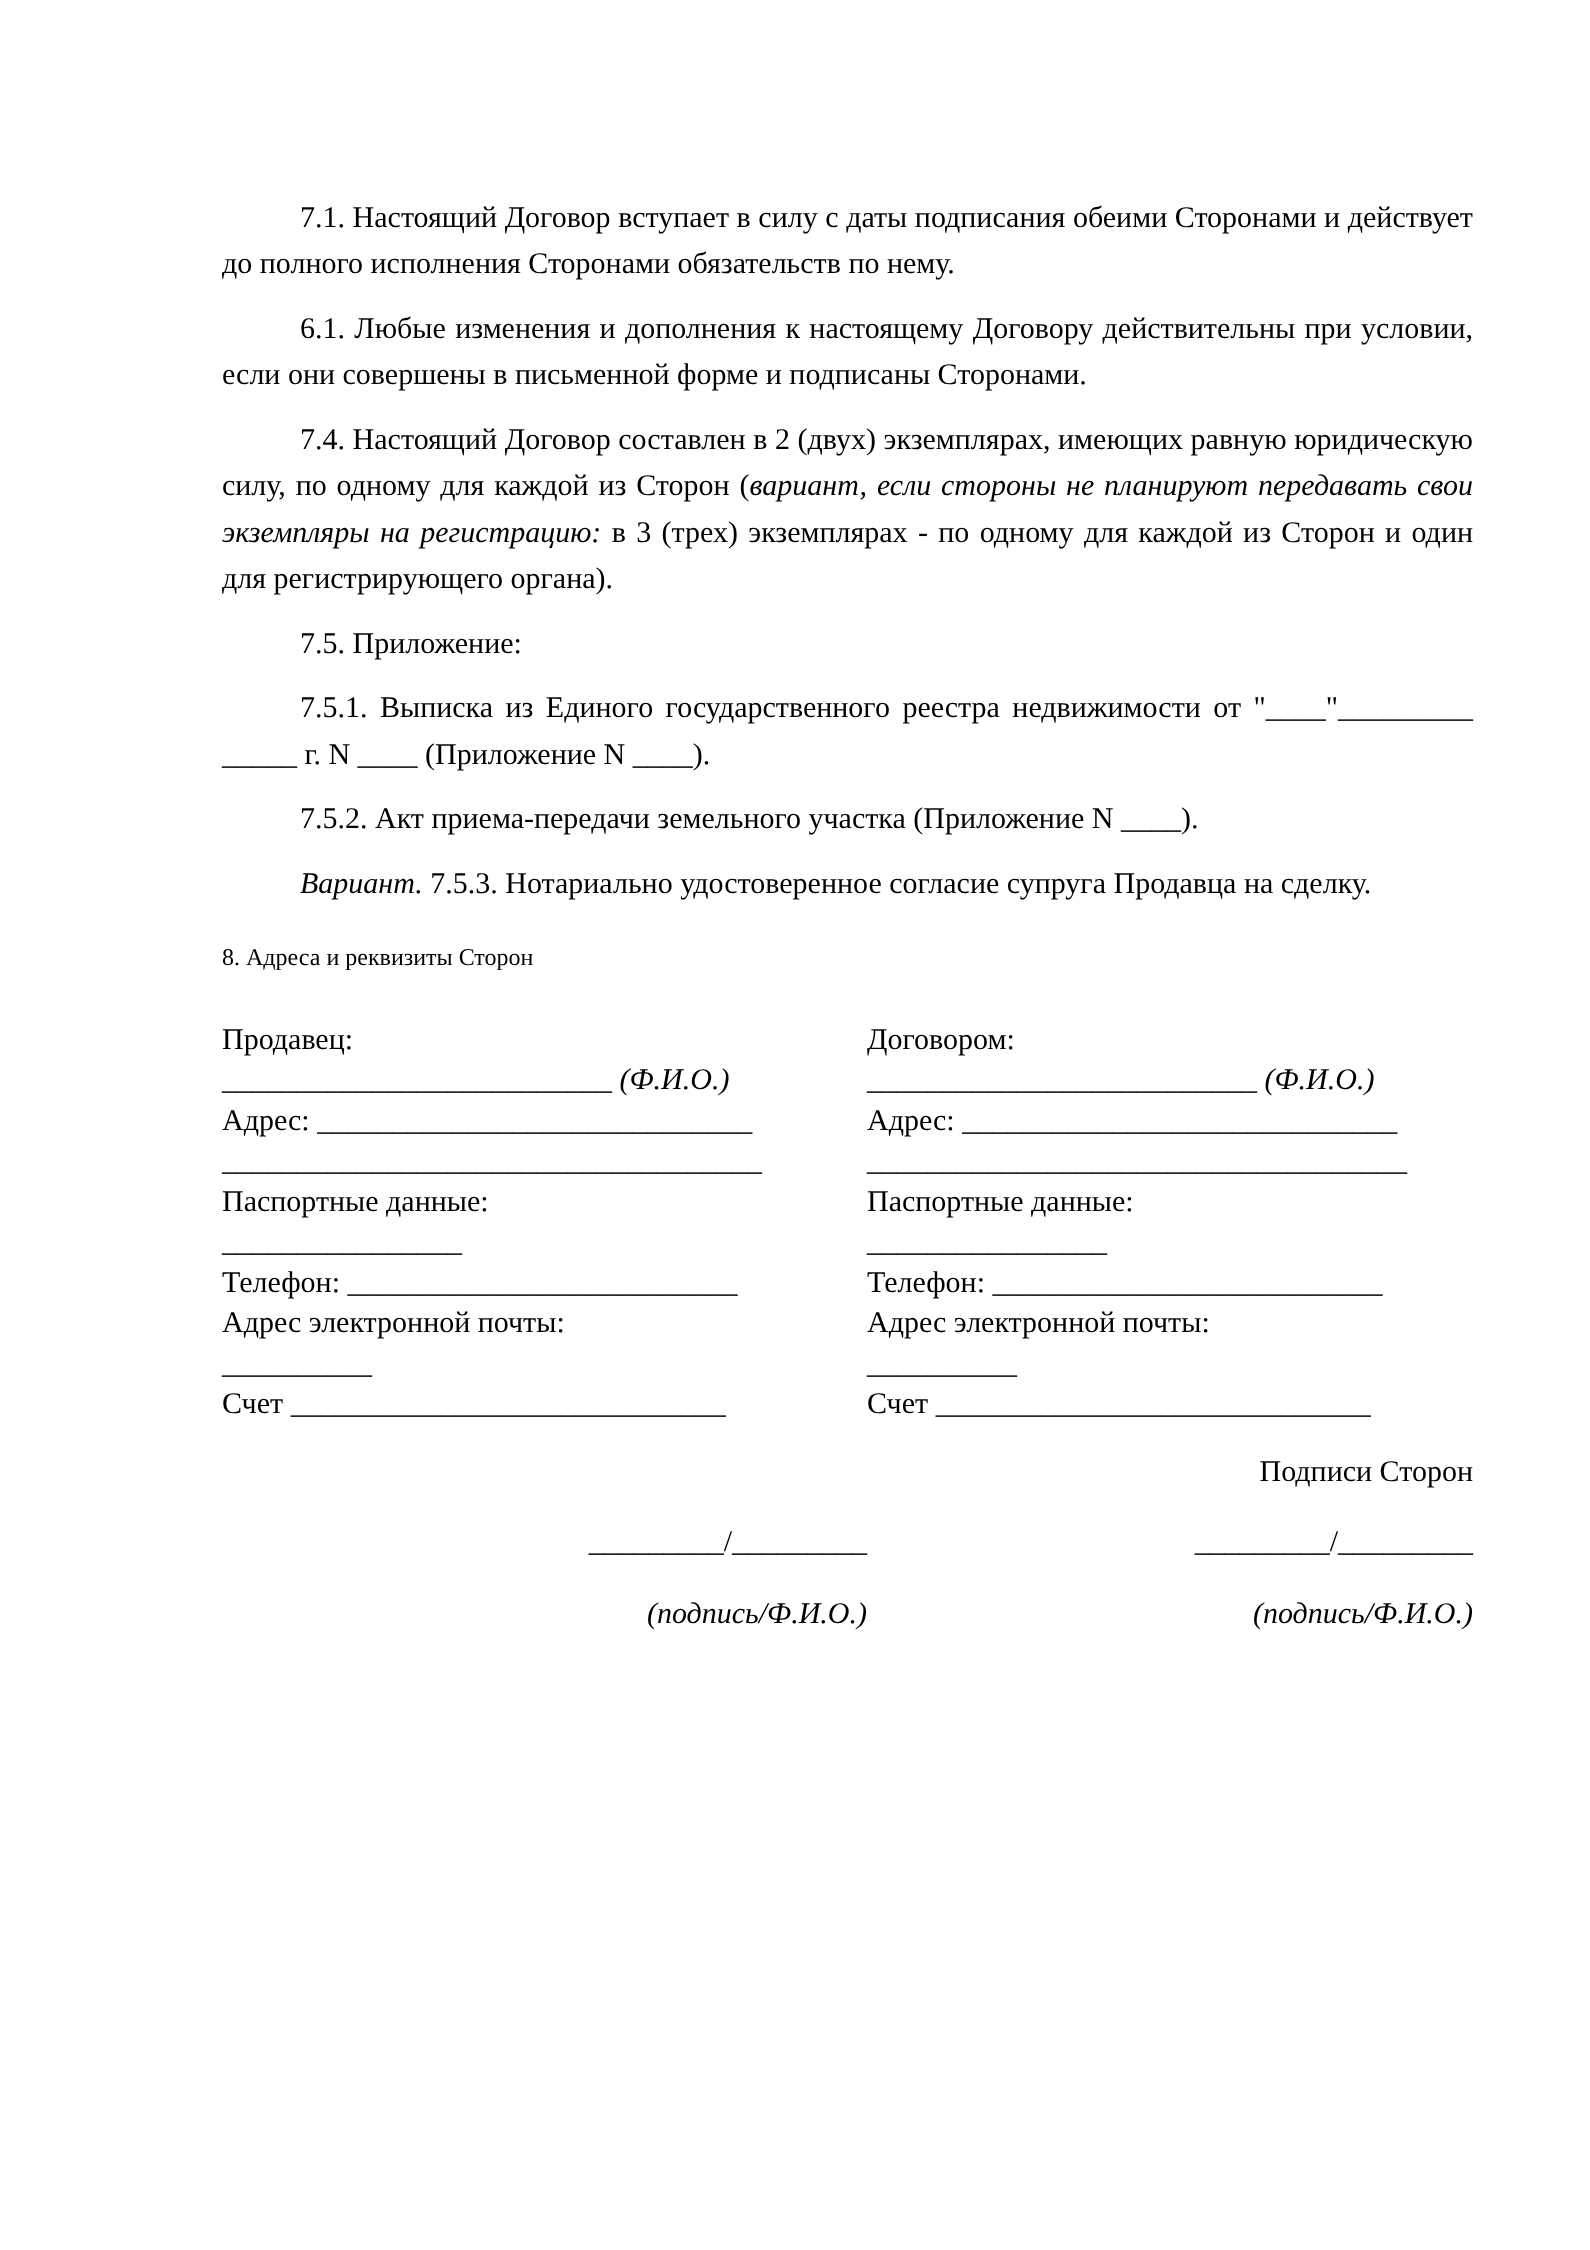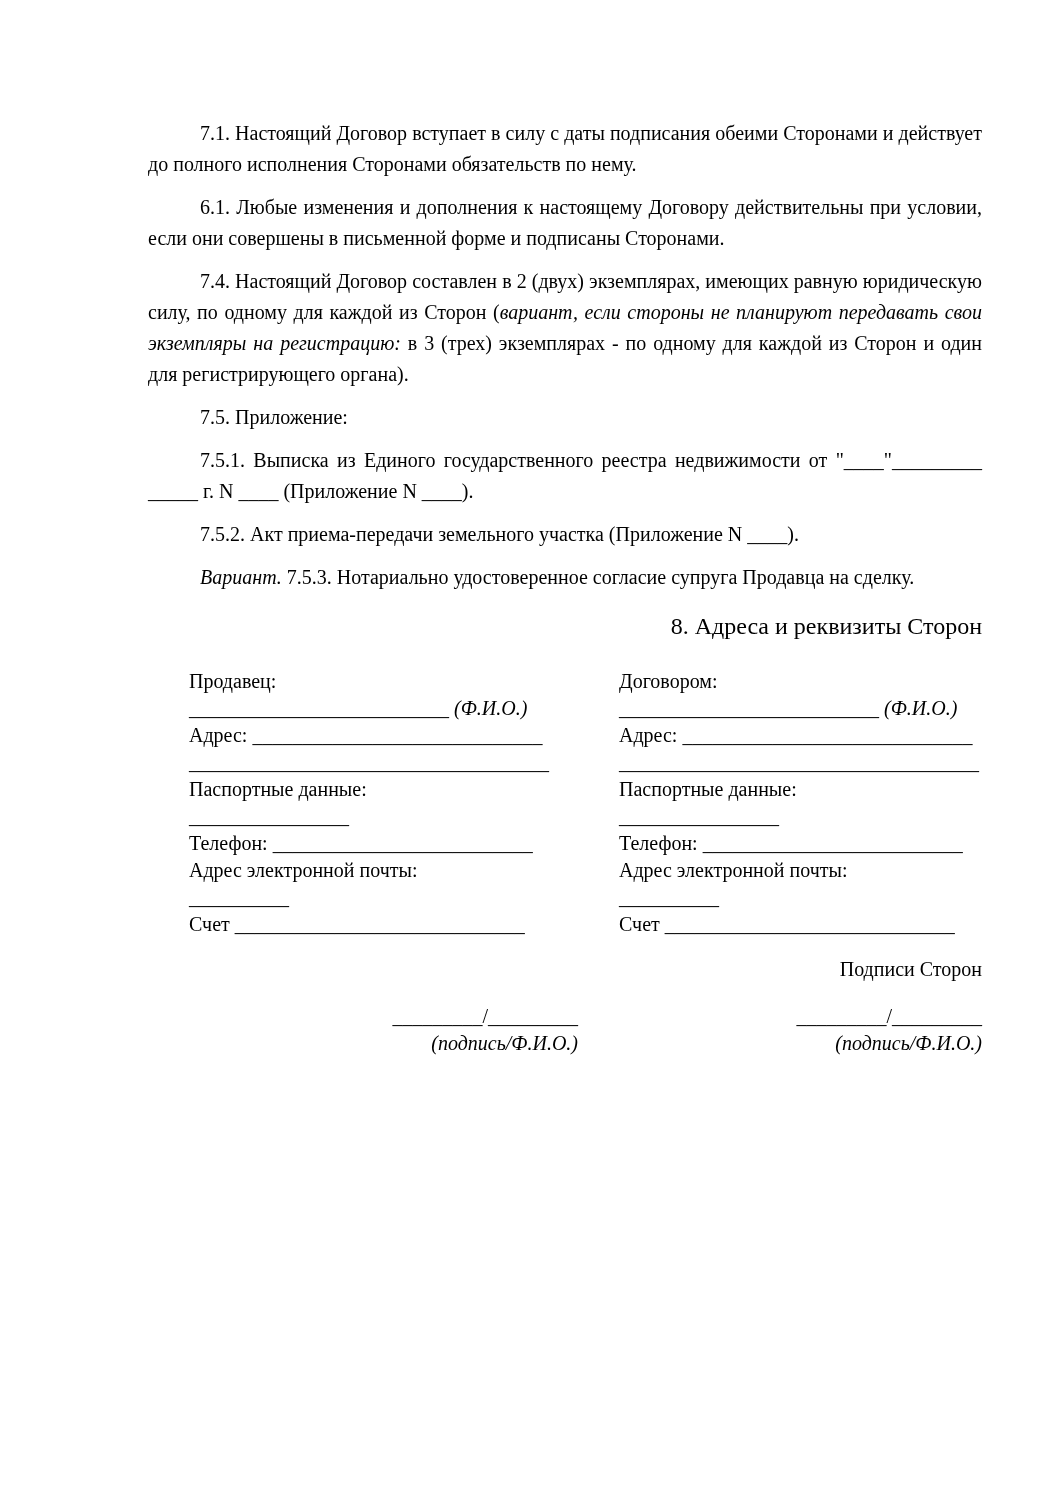--- a/index.html
+++ b/index.html
@@ -13,45 +13,45 @@
     position: relative;
     width: 1060px; height: 1500px;
     background: #ffffff;
     overflow: hidden;
   }
   .content {
     padding: 118px 78px 0 148px;
     font-size: 20px;
   }
   .para {
-    margin: 0 0 12px 0;
+    margin: 12px 0 12px 0;
     line-height: 31px;
     text-align: justify;
     text-indent: 52px;
   }
   .it { font-style: italic; text-align: right; }
   .section-heading {
-    text-align: right;
+    text-align: left;
     line-height: 31px;
     margin: 18px 0 26px 0;
-    font-size: 24px;
+    font-size: 16px;
     font-weight: normal;
   }
   .cols { display: flex; }
   .col-left { width: 430px; flex: 0 0 430px; }
   .col-right { flex: 1 1 auto; }
-  .form-line { line-height: 27px; white-space: pre-wrap; margin-left: 41px; }
+  .form-line { line-height: 27px; white-space: pre-wrap; }
   .sig-heading {
     text-align: right;
     line-height: 31px;
     margin: 16px 0 18px 0;
   }
   .sig-block { margin-top: 18px; }
   .sig-line { line-height: 27px; text-align: right; }
-  .sig-caption { line-height: 27px; }
+  .sig-caption { line-height: 27px; margin-top: 21px; }
 </style>
 </head>
 <body>
 
 <div class="page">
   <div class="content">
 
     <p class="para"><span>7.1. Настоящий Договор вступает в силу с даты подписания обеими Сторонами и действует до полного исполнения Сторонами обязательств по нему.</span></p>
 
     <p class="para"><span>6.1. Любые изменения и дополнения к настоящему Договору действительны при условии, если они совершены в письменной форме и подписаны Сторонами.</span></p>

